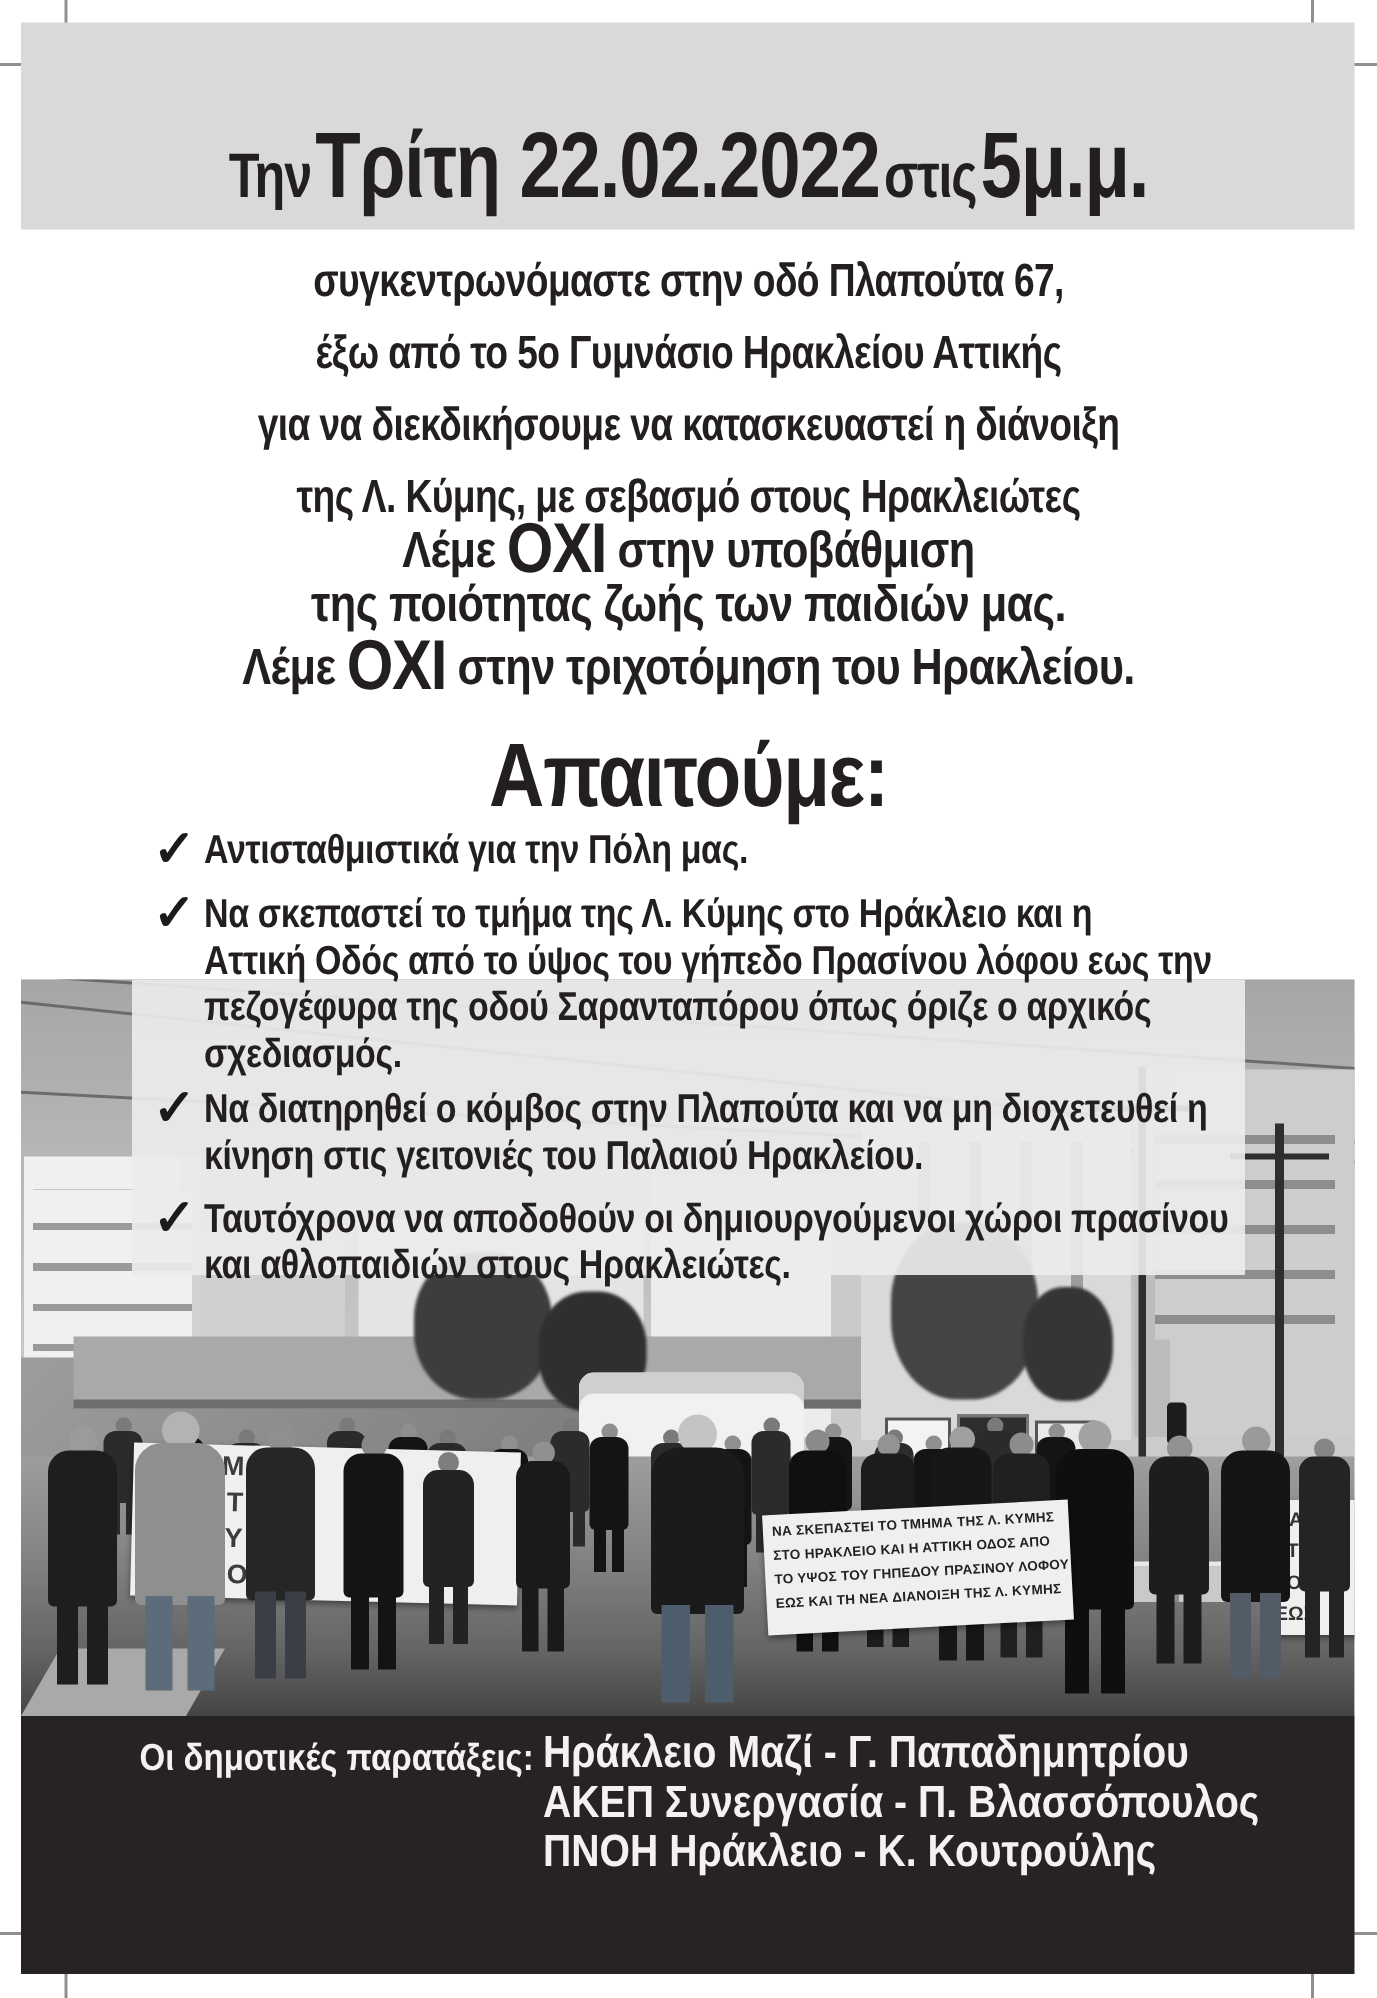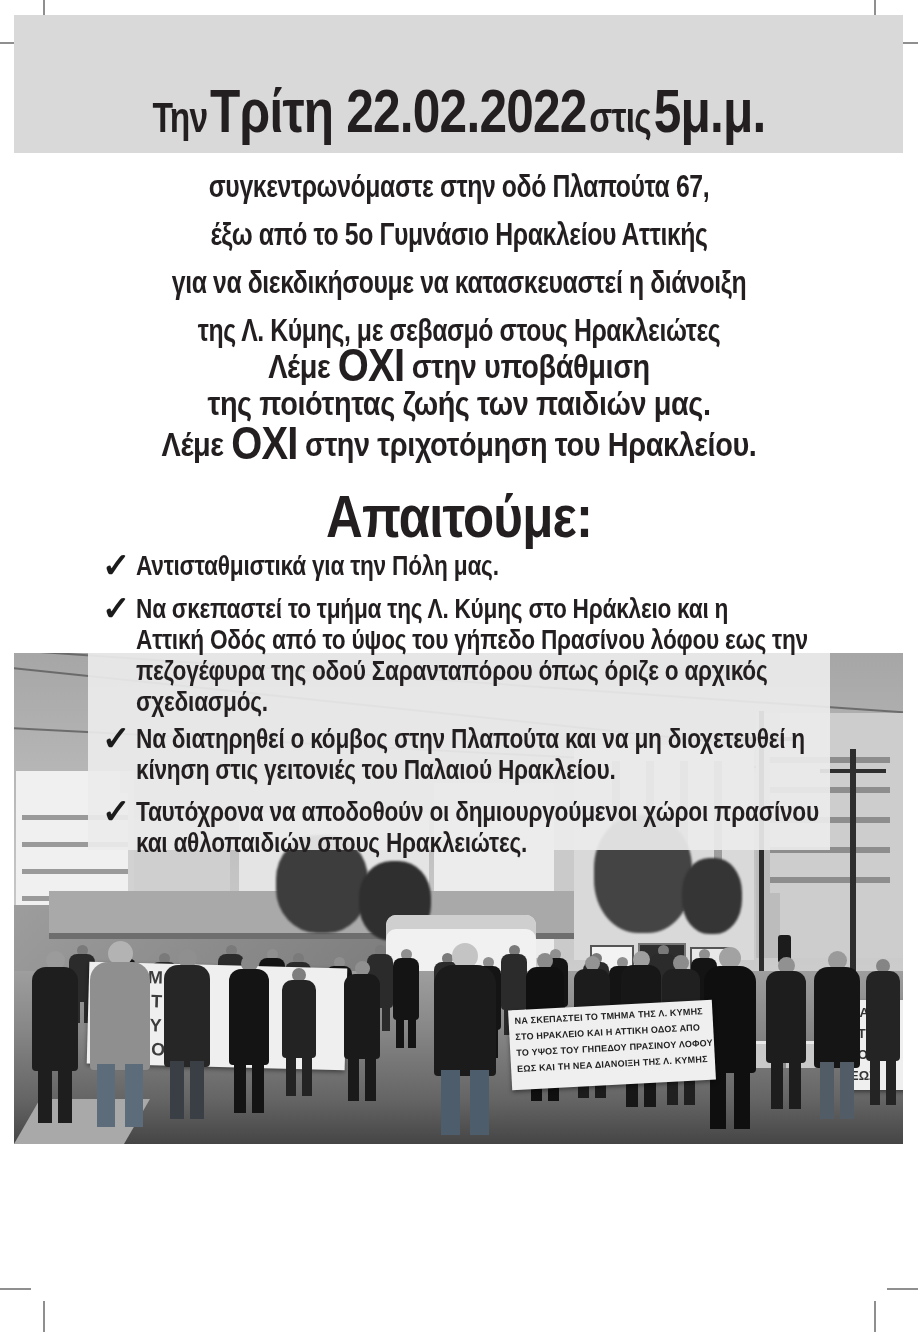--- a/index.html
+++ b/index.html
@@ -384,14 +384,22 @@
     </div>
   </div>
   <div class="demand" style="top:797px;">
     <span class="chk">✓</span>
     <div class="dlines">
       <div>Ταυτόχρονα να αποδοθούν οι δημιουργούμενοι χώροι πρασίνου</div>
       <div>και αθλοπαιδιών στους Ηρακλειώτες.</div>
     </div>
   </div>
 
+  <div class="footer">
+    <div class="f-label">Οι δημοτικές παρατάξεις:</div>
+    <div class="f-parties">
+      <div>Ηράκλειο Μαζί - Γ. Παπαδημητρίου</div>
+      <div>ΑΚΕΠ Συνεργασία - Π. Βλασσόπουλος</div>
+      <div>ΠΝΟΗ Ηράκλειο - Κ. Κουτρούλης</div>
+    </div>
+  </div>
 
 </div>
 
 </body></html>

